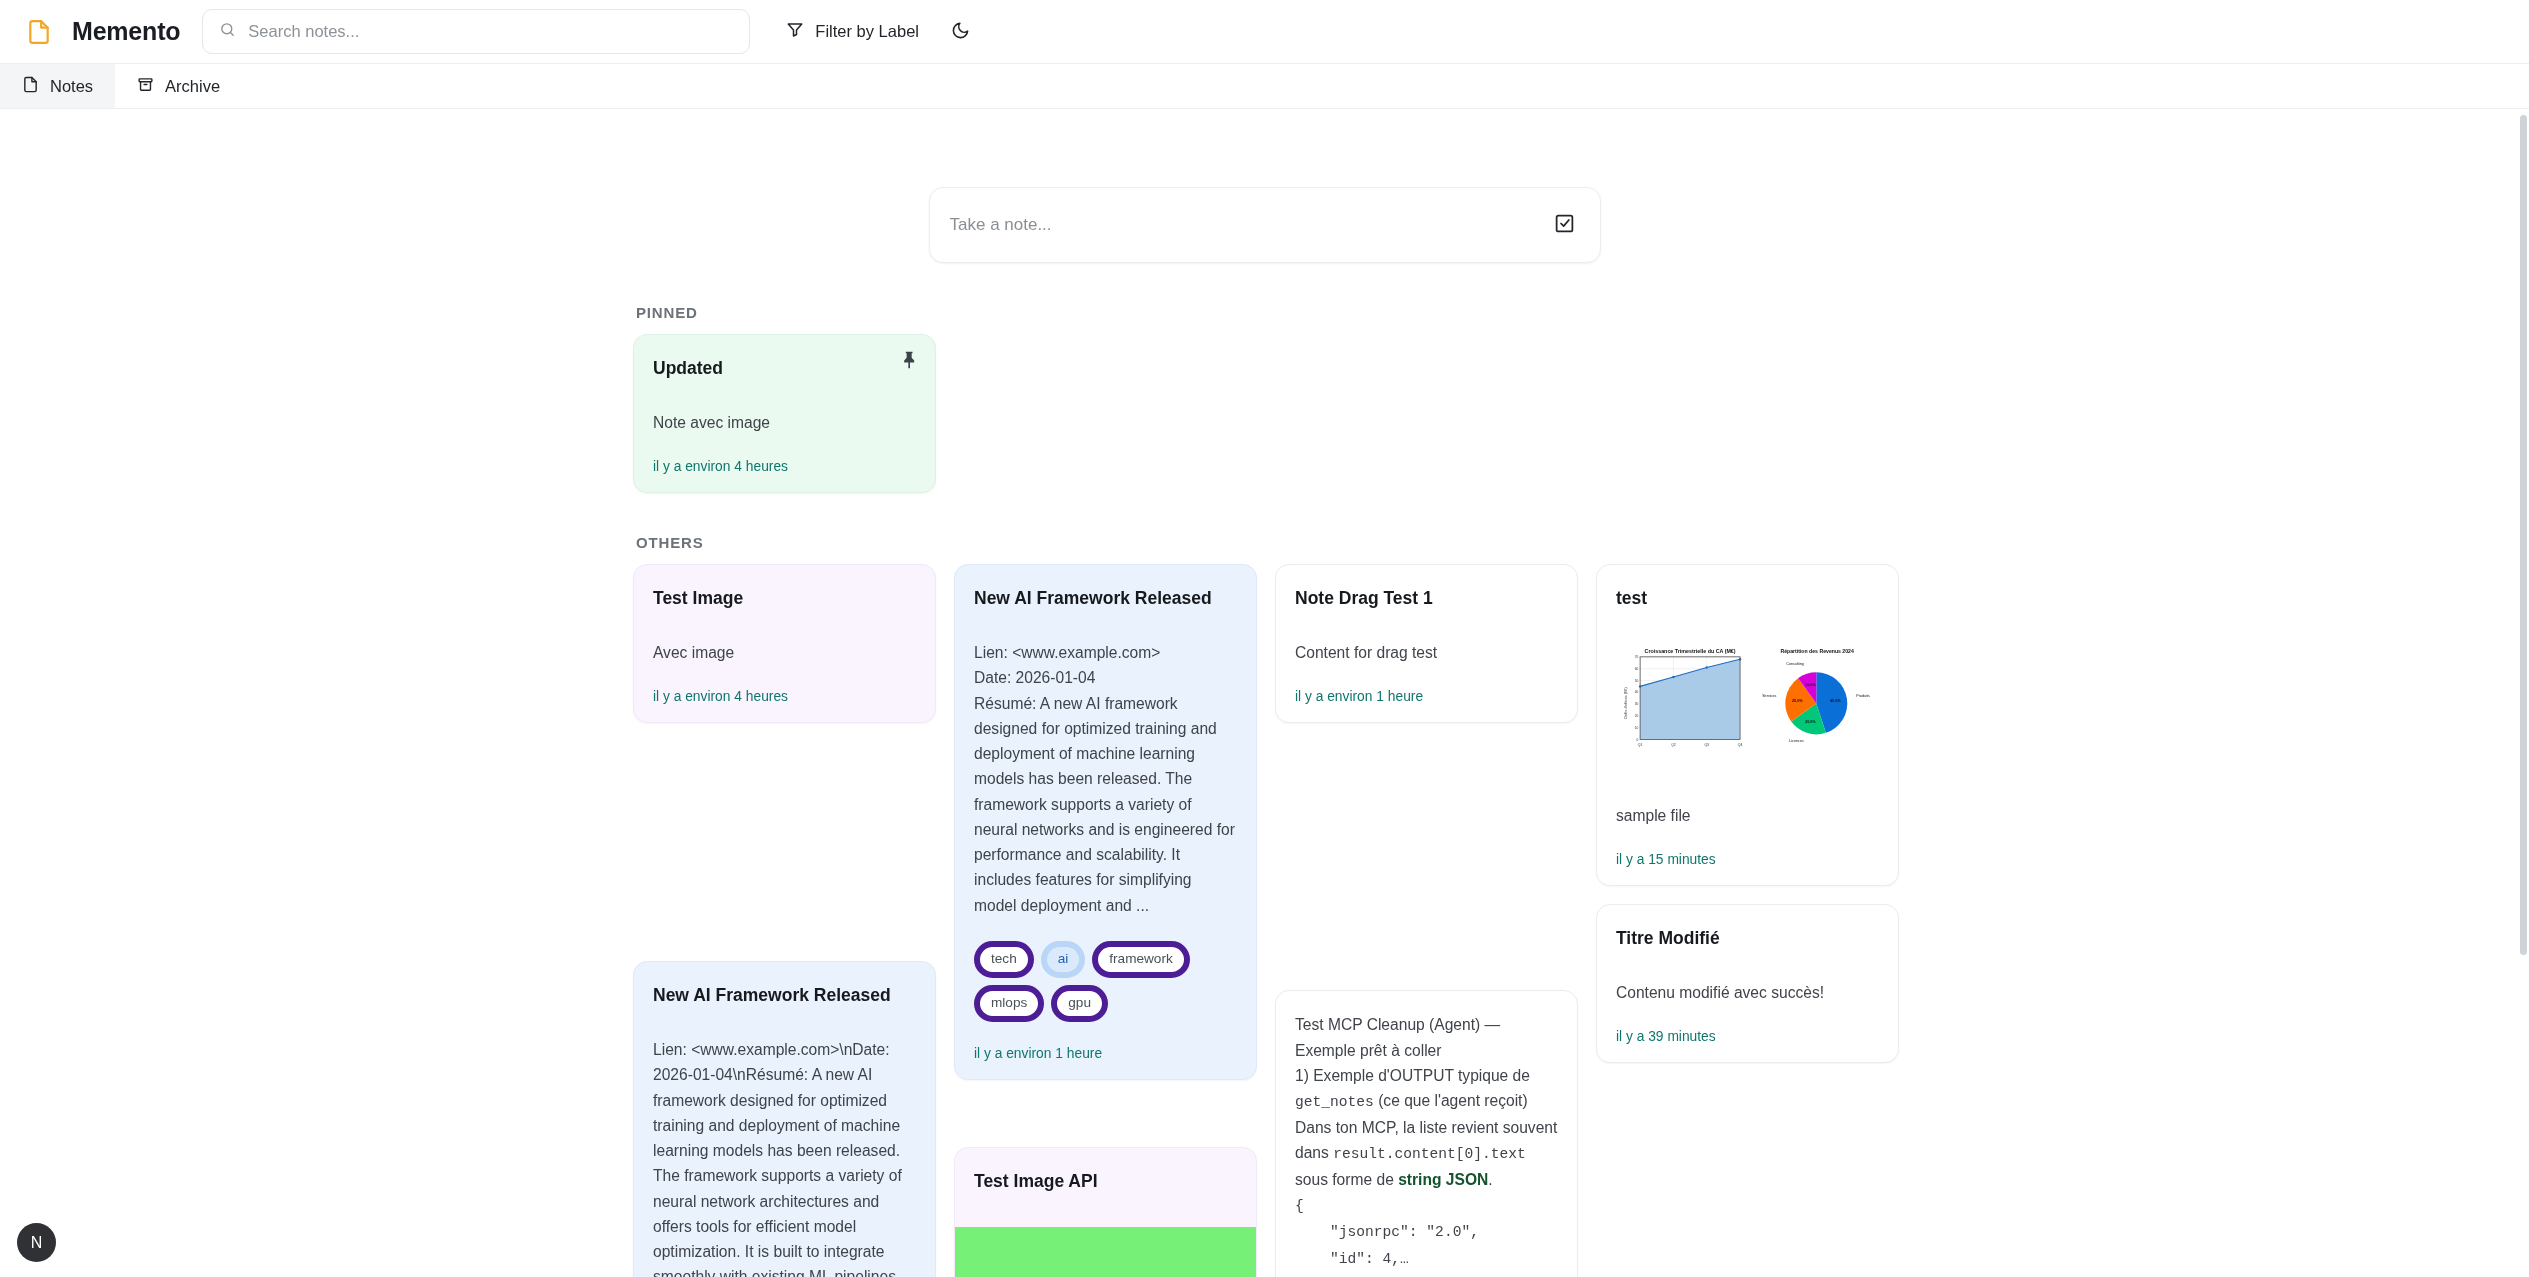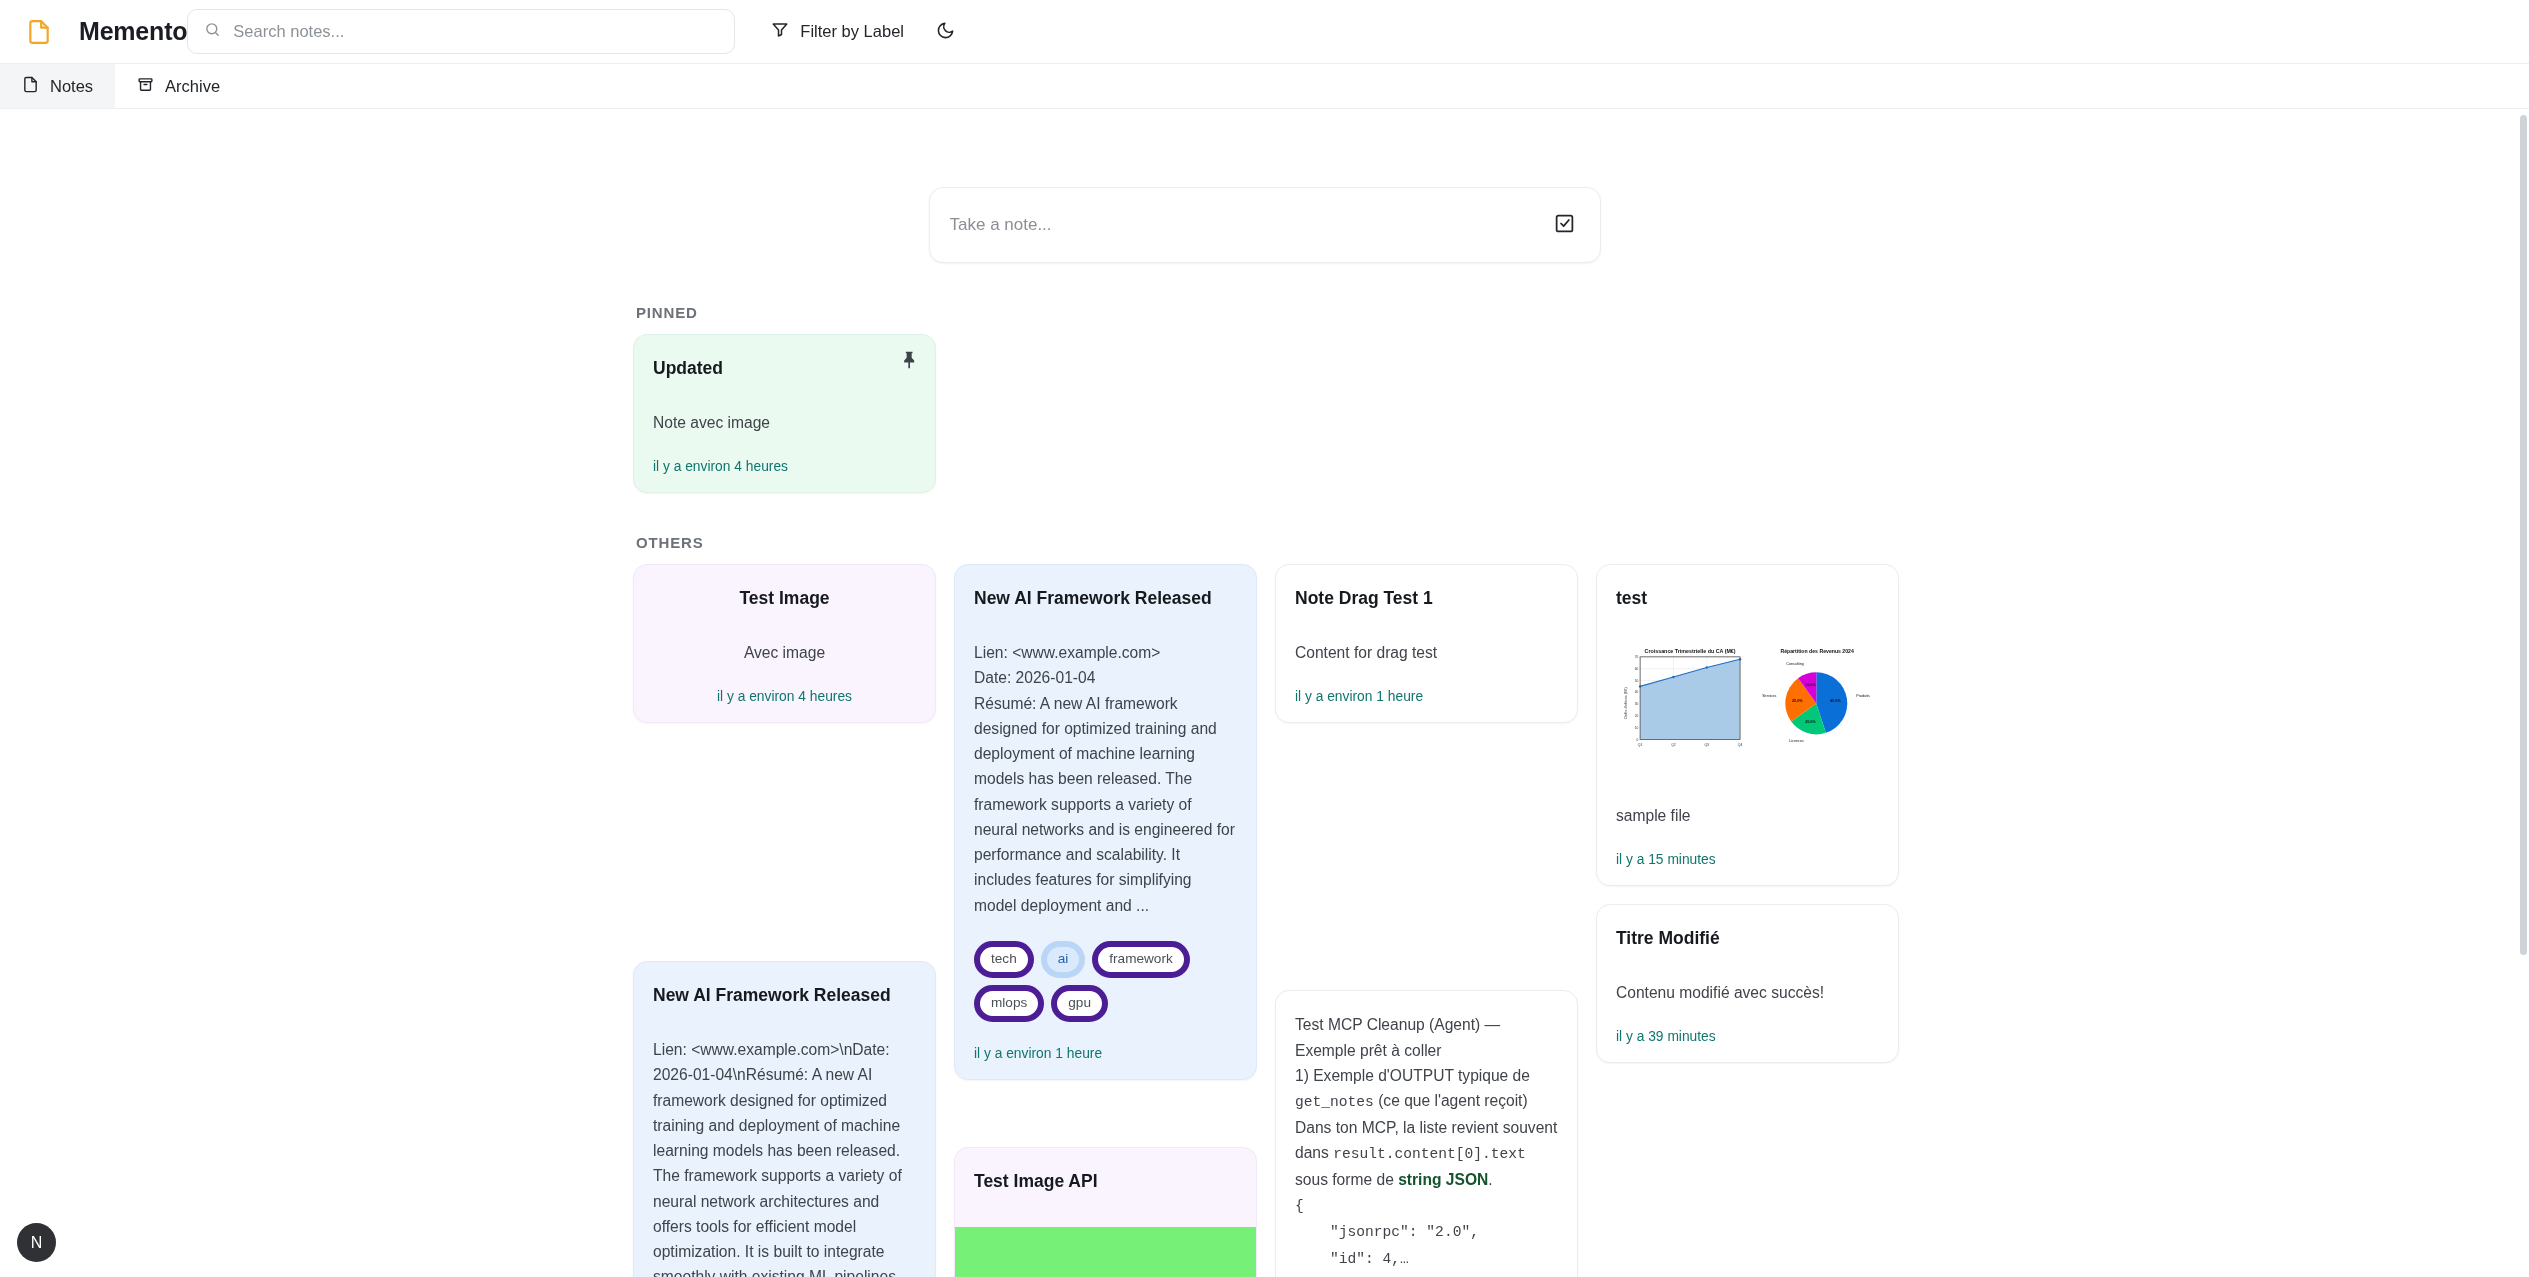--- a/index.html
+++ b/index.html
@@ -14,21 +14,21 @@
   .app-header {
     height: 64px;
     display: flex;
     align-items: center;
     padding: 0 26px;
     border-bottom: 1px solid #eceef0;
     background: #fff;
     position: relative;
     z-index: 5;
   }
-  .brand { display: flex; align-items: center; gap: 27px; }
+  .brand { display: flex; align-items: center; gap: 20px; margin-right: 22px; }
   .brand-icon { width: 26px; height: 26px; display: block; }
   .brand-name { font-size: 25px; font-weight: 700; color: #1a1d21; letter-spacing: -0.2px; }
 
   .search-wrap {
     width: 548px; height: 45px;
     border: 1px solid #e3e6ea; border-radius: 10px;
     display: flex; align-items: center; gap: 12px;
     padding: 0 16px; background: #fff;
   }
   .search-input {
@@ -282,21 +282,21 @@
         <div class="note-body">Note avec image</div>
         <div class="note-time">il y a environ 4 heures</div>
       </div>
     </div>
 
     <div class="section-label">OTHERS</div>
 
     <div class="grid">
 
       <div>
-        <div class="note-card c-purple" style="margin-bottom:18px;text-align:center;">
+        <div class="note-card c-purple" style="margin-bottom:18px;">
           <div class="note-title">Test Image</div>
           <div class="note-body">Avec image</div>
           <div class="note-time">il y a environ 4 heures</div>
         </div>
         <div class="note-card c-blue" style="margin-top:238px;">
           <div class="note-title">New AI Framework Released</div>
           <div class="note-body">Lien: &lt;www.example.com&gt;\nDate: 2026-01-04\nRésumé: A new AI framework designed for optimized training and deployment of machine learning models has been released. The framework supports a variety of neural network architectures and offers tools for efficient model optimization. It is built to integrate smoothly with existing ML pipelines and facilitate MLOps ...</div>
 
         </div>
       </div>

